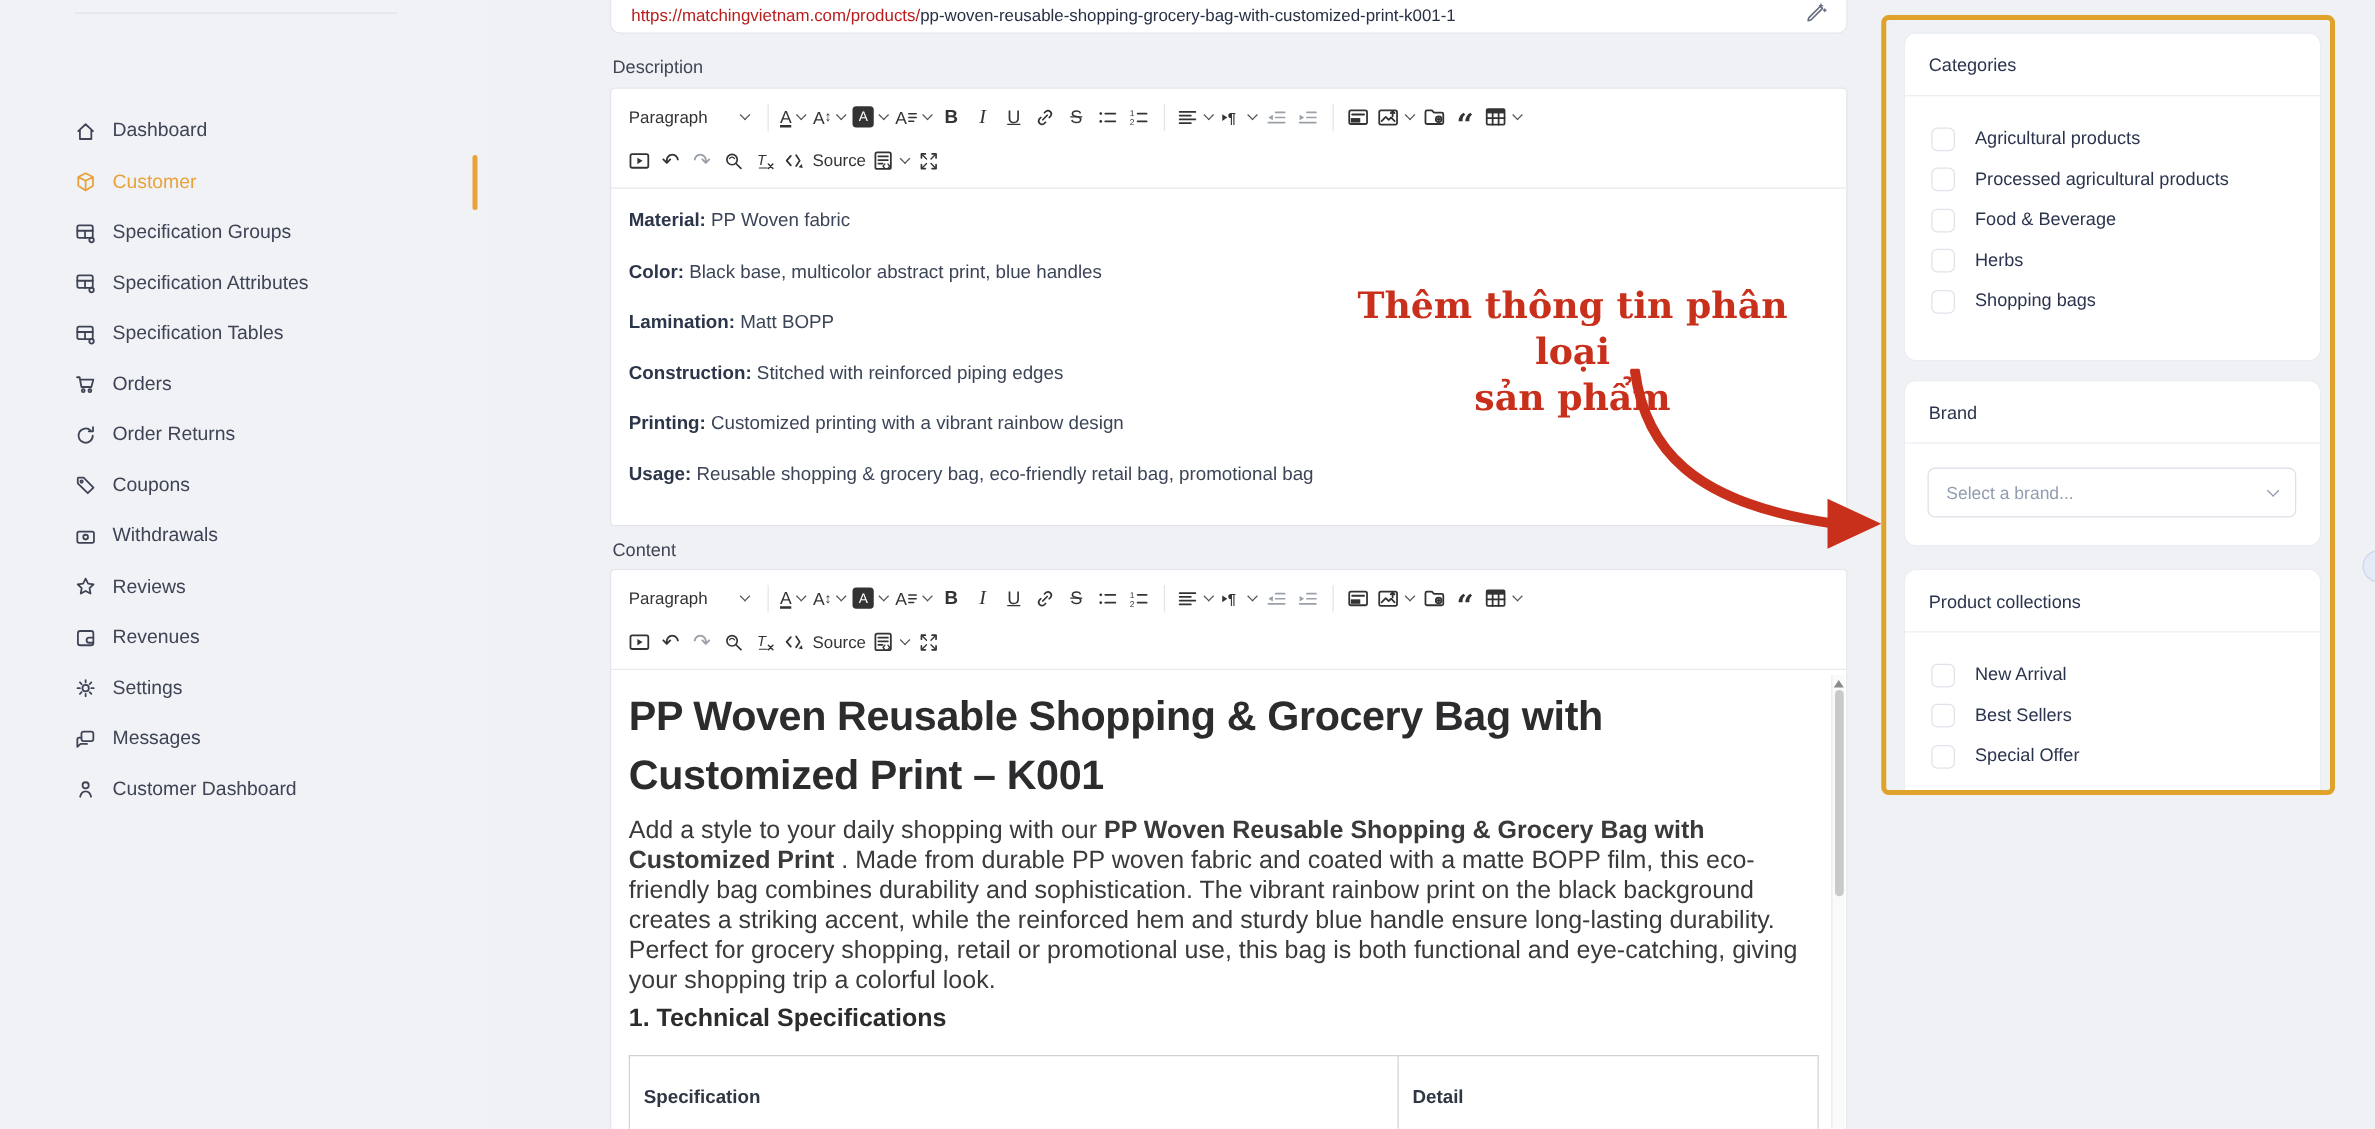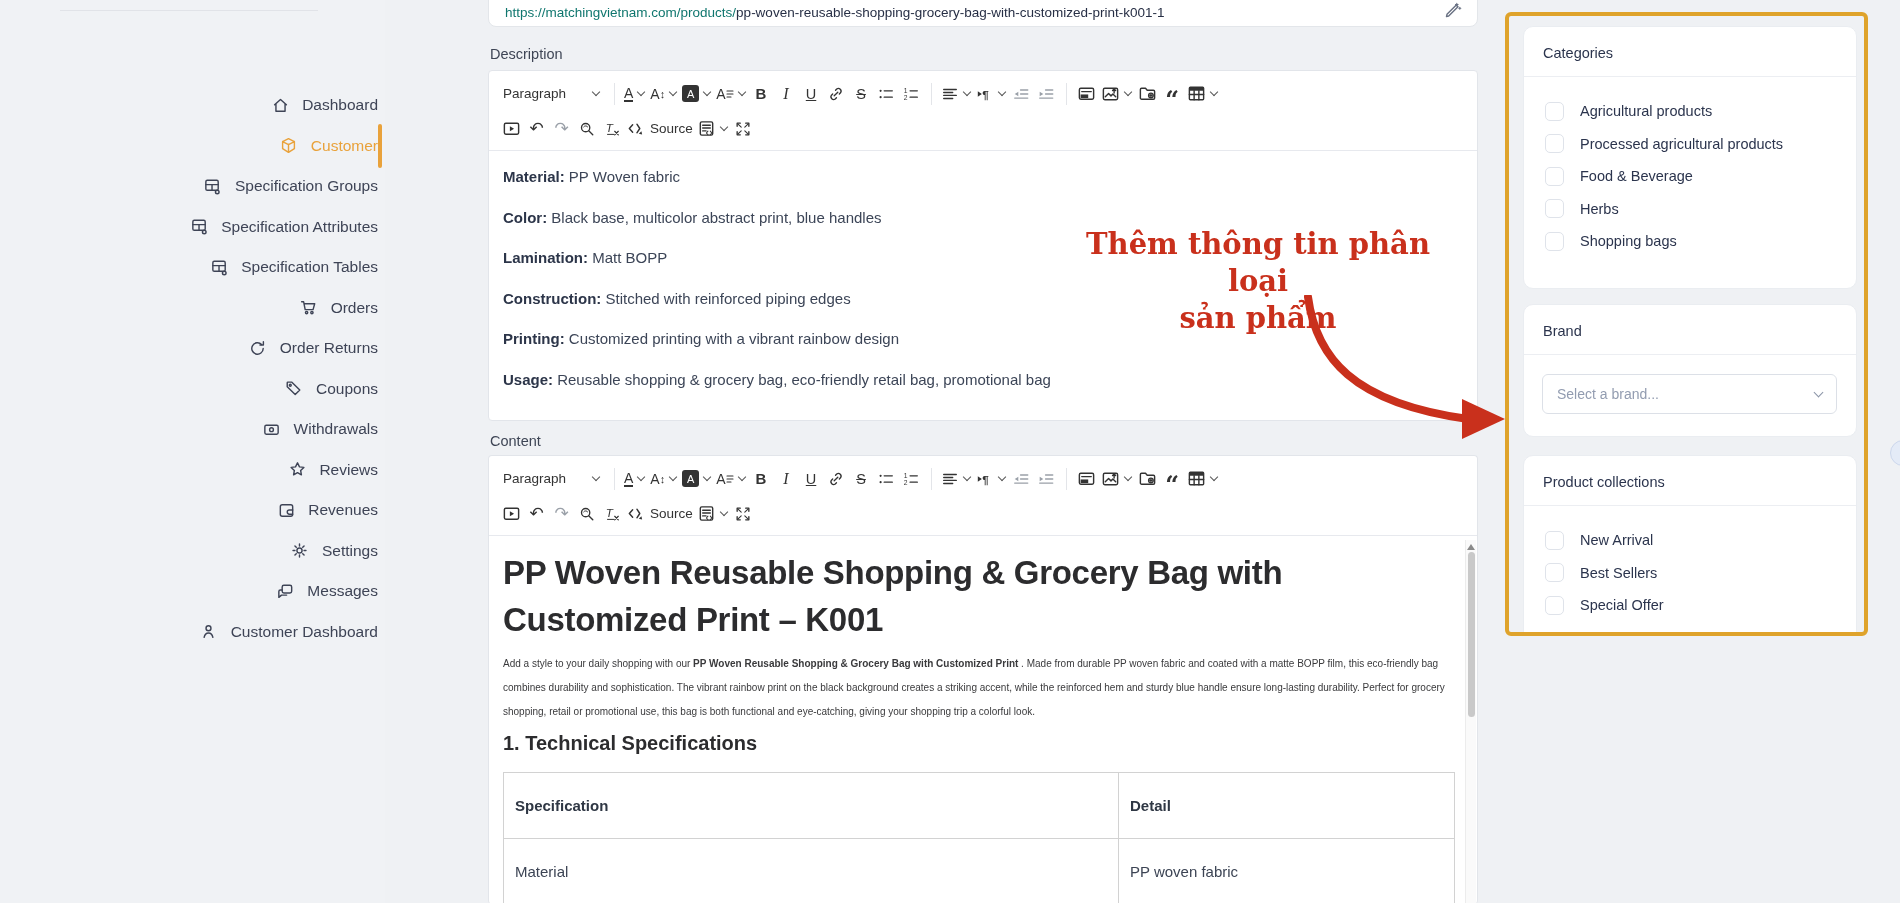--- a/index.html
+++ b/index.html
@@ -4,30 +4,30 @@
 <style>
   * { box-sizing: border-box; margin: 0; padding: 0; }
   html,body { width:1900px; height:903px; overflow:hidden; }
   body { font-family:"Liberation Sans", sans-serif; background:#eff1f4; }
   #app { position:relative; width:1900px; height:903px; overflow:hidden; }
 
   
   .sidebar { position:absolute; left:0; top:0; width:385px; height:903px; background:#f0f2f5; }
   .sidebar-divider { position:absolute; left:60px; top:10px; width:258px; height:1px; background:#e1e3e8; }
   .nav { position:absolute; left:58px; top:85px; width:320px; display:flex; flex-direction:column; }
-  .nav-item { height:40.5px; display:flex; align-items:center; gap:12px; color:#3e4456; font-size:15.5px; cursor:pointer;justify-content:flex-end; }
+  .nav-item { height:40.5px; display:flex; align-items:center; gap:12px; color:#3e4456; font-size:15.5px; cursor:pointer; }
   .nav-item .nav-icon { width:20px; height:20px; display:flex; align-items:center; justify-content:center; }
   .nav-icon svg { stroke:#3e4456; fill:none; stroke-width:1.5; stroke-linecap:round; stroke-linejoin:round; }
   .nav-item.active { color:#E9A23B; }
   .nav-item.active .nav-icon svg { stroke:#E9A23B; }
   .active-bar { position:absolute; left:378px; top:124px; width:4px; height:44px; background:#E9A23B; border-radius:3px; }
 
   
   .url-box { position:absolute; left:488px; top:-18px; width:990px; height:45px; background:#fff; border:1px solid #e3e6ea; border-radius:8px; display:flex; align-items:flex-end; padding:0 46px 6px 16px; font-size:13.5px; white-space:nowrap; overflow:hidden; }
-  .url-prefix { color:#0f766e; }
+  .url-prefix { color:#b91c1c; }
   .url-slug { color:#272f45; }
   .url-wand { position:absolute; right:12px; bottom:4px; width:22px; height:22px; cursor:pointer; }
   .url-wand svg { stroke:#687082; fill:none; stroke-width:1.4; stroke-linecap:round; stroke-linejoin:round; }
 
   .field-label { position:absolute; left:490px; color:#3e4555; font-size:14.5px; }
 
   .editor-card { position:absolute; left:488px; width:990px; background:#fff; border:1px solid #e2e5ea; border-radius:4px; }
   .toolbar { border-bottom:1px solid #e7e9ee; padding:5px 10px 4px; }
   .tb-row { display:flex; align-items:center; height:35px; }
   .tb-btn { min-width:25px; height:26px; display:flex; align-items:center; justify-content:center; color:#333; font-size:14px; cursor:pointer; border-radius:3px; padding:0 2px; }
@@ -44,21 +44,21 @@
   .glyph-a { font-size:14px; border-bottom:2px solid #333; line-height:14px; }
   .hl-box { width:17px; height:17px; background:#333; color:#fff; border-radius:3px; font-size:11px; display:flex; align-items:center; justify-content:center; }
   .quote-glyph { font-family:"DejaVu Serif",serif; font-weight:bold; font-size:24px; line-height:10px; padding-top:12px; }
 
   .desc-body { padding:17px 14px; }
   .desc-body p { font-size:15px; color:#3c4557; margin-bottom:23.5px; line-height:17px; }
   .desc-body p strong { color:#2c3549; font-weight:700; }
 
   .content-body { padding:13px 22px 0 14px; color:#3a3a3c; position:relative; }
   .content-h1 { font-size:33px; line-height:47px; font-weight:700; color:#2c2c2e; letter-spacing:-0.3px; margin-bottom:9px; }
-  .content-intro { font-size:10px; line-height:24px; }
+  .content-intro { font-size:20px; line-height:24px; }
   .content-intro b { font-weight:700; }
   .content-h2 { font-size:20px; font-weight:700; color:#2c2c2e; margin-top:8px; }
   .spec-table { border-collapse:collapse; margin-top:17px; width:952px; }
   .spec-table th, .spec-table td { border:1px solid #d2d2d2; font-size:15px; text-align:left; padding:24px 11px; }
   .spec-table th { font-weight:700; color:#2f3744; }
   .spec-table td { color:#3c4454; }
   .spec-table .col1 { width:615px; }
   .ed-scrollbar { position:absolute; right:1px; top:84px; width:11px; height:363px; background:#fafafa; border-left:1px solid #ececec; }
   .ed-scrollbar .sb-arrow { width:0; height:0; border-left:4px solid transparent; border-right:4px solid transparent; border-bottom:6px solid #8a8a8a; margin:4px auto 2px; }
   .ed-scrollbar .sb-thumb { width:7px; margin:0 auto; height:165px; background:#c9c9c9; border-radius:4px; }

